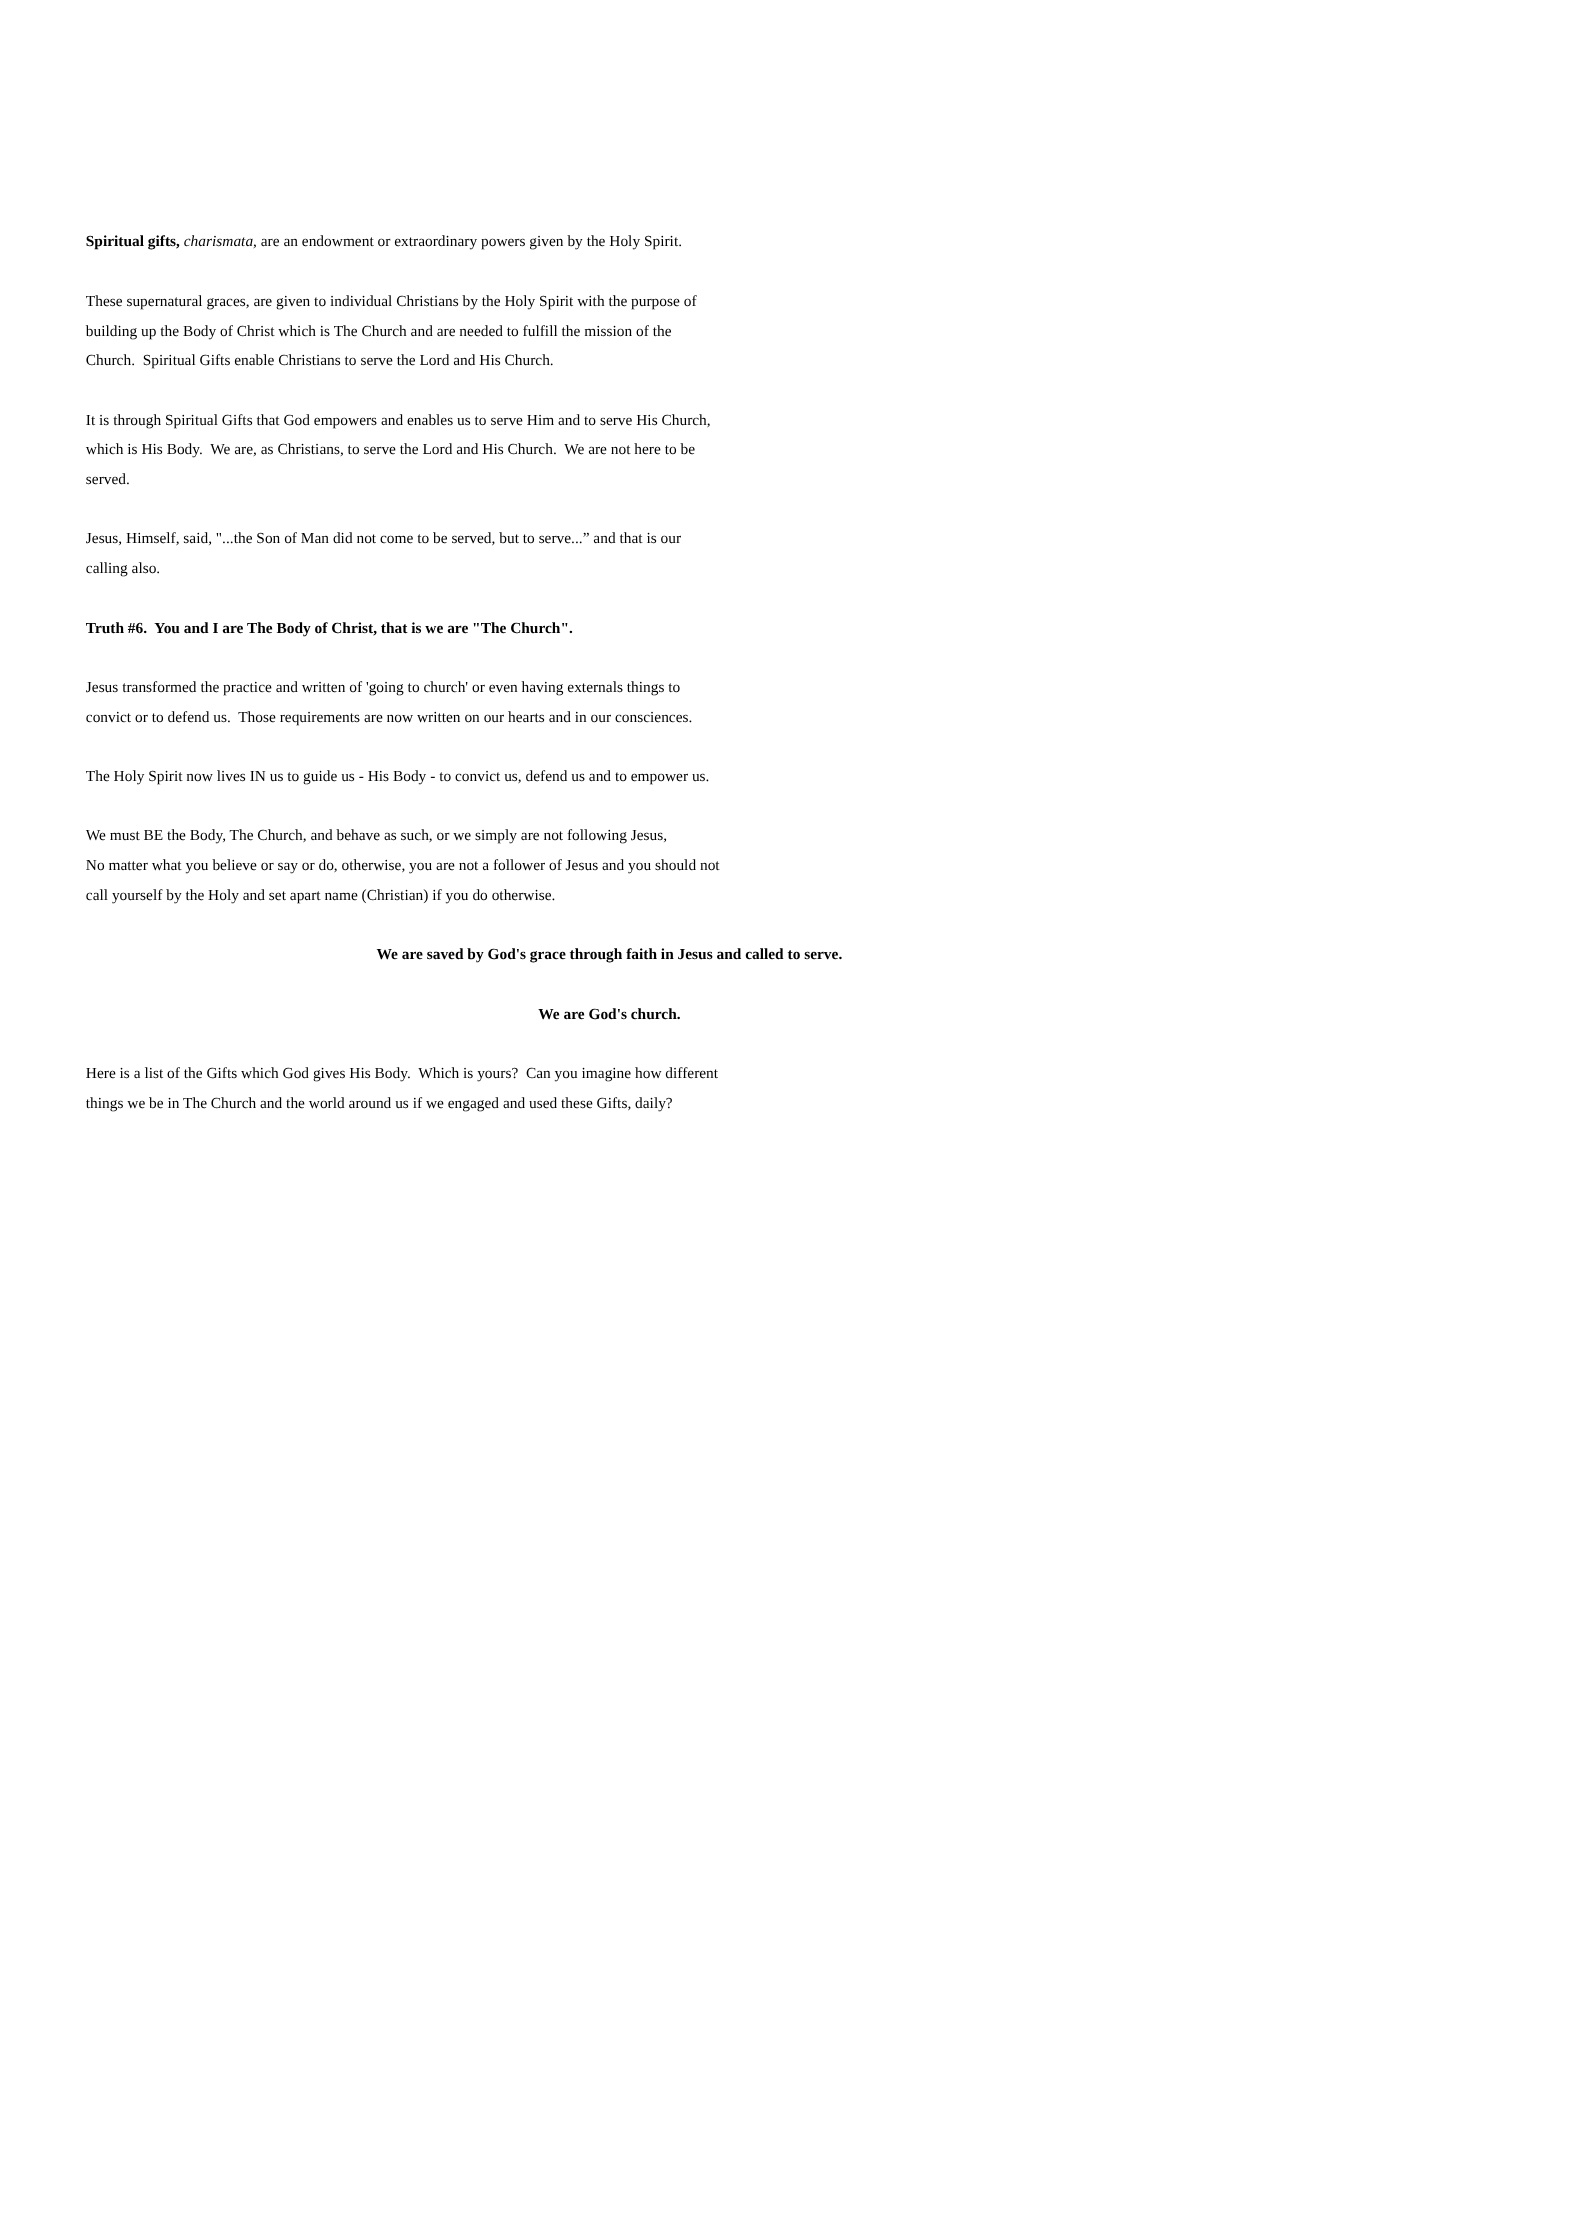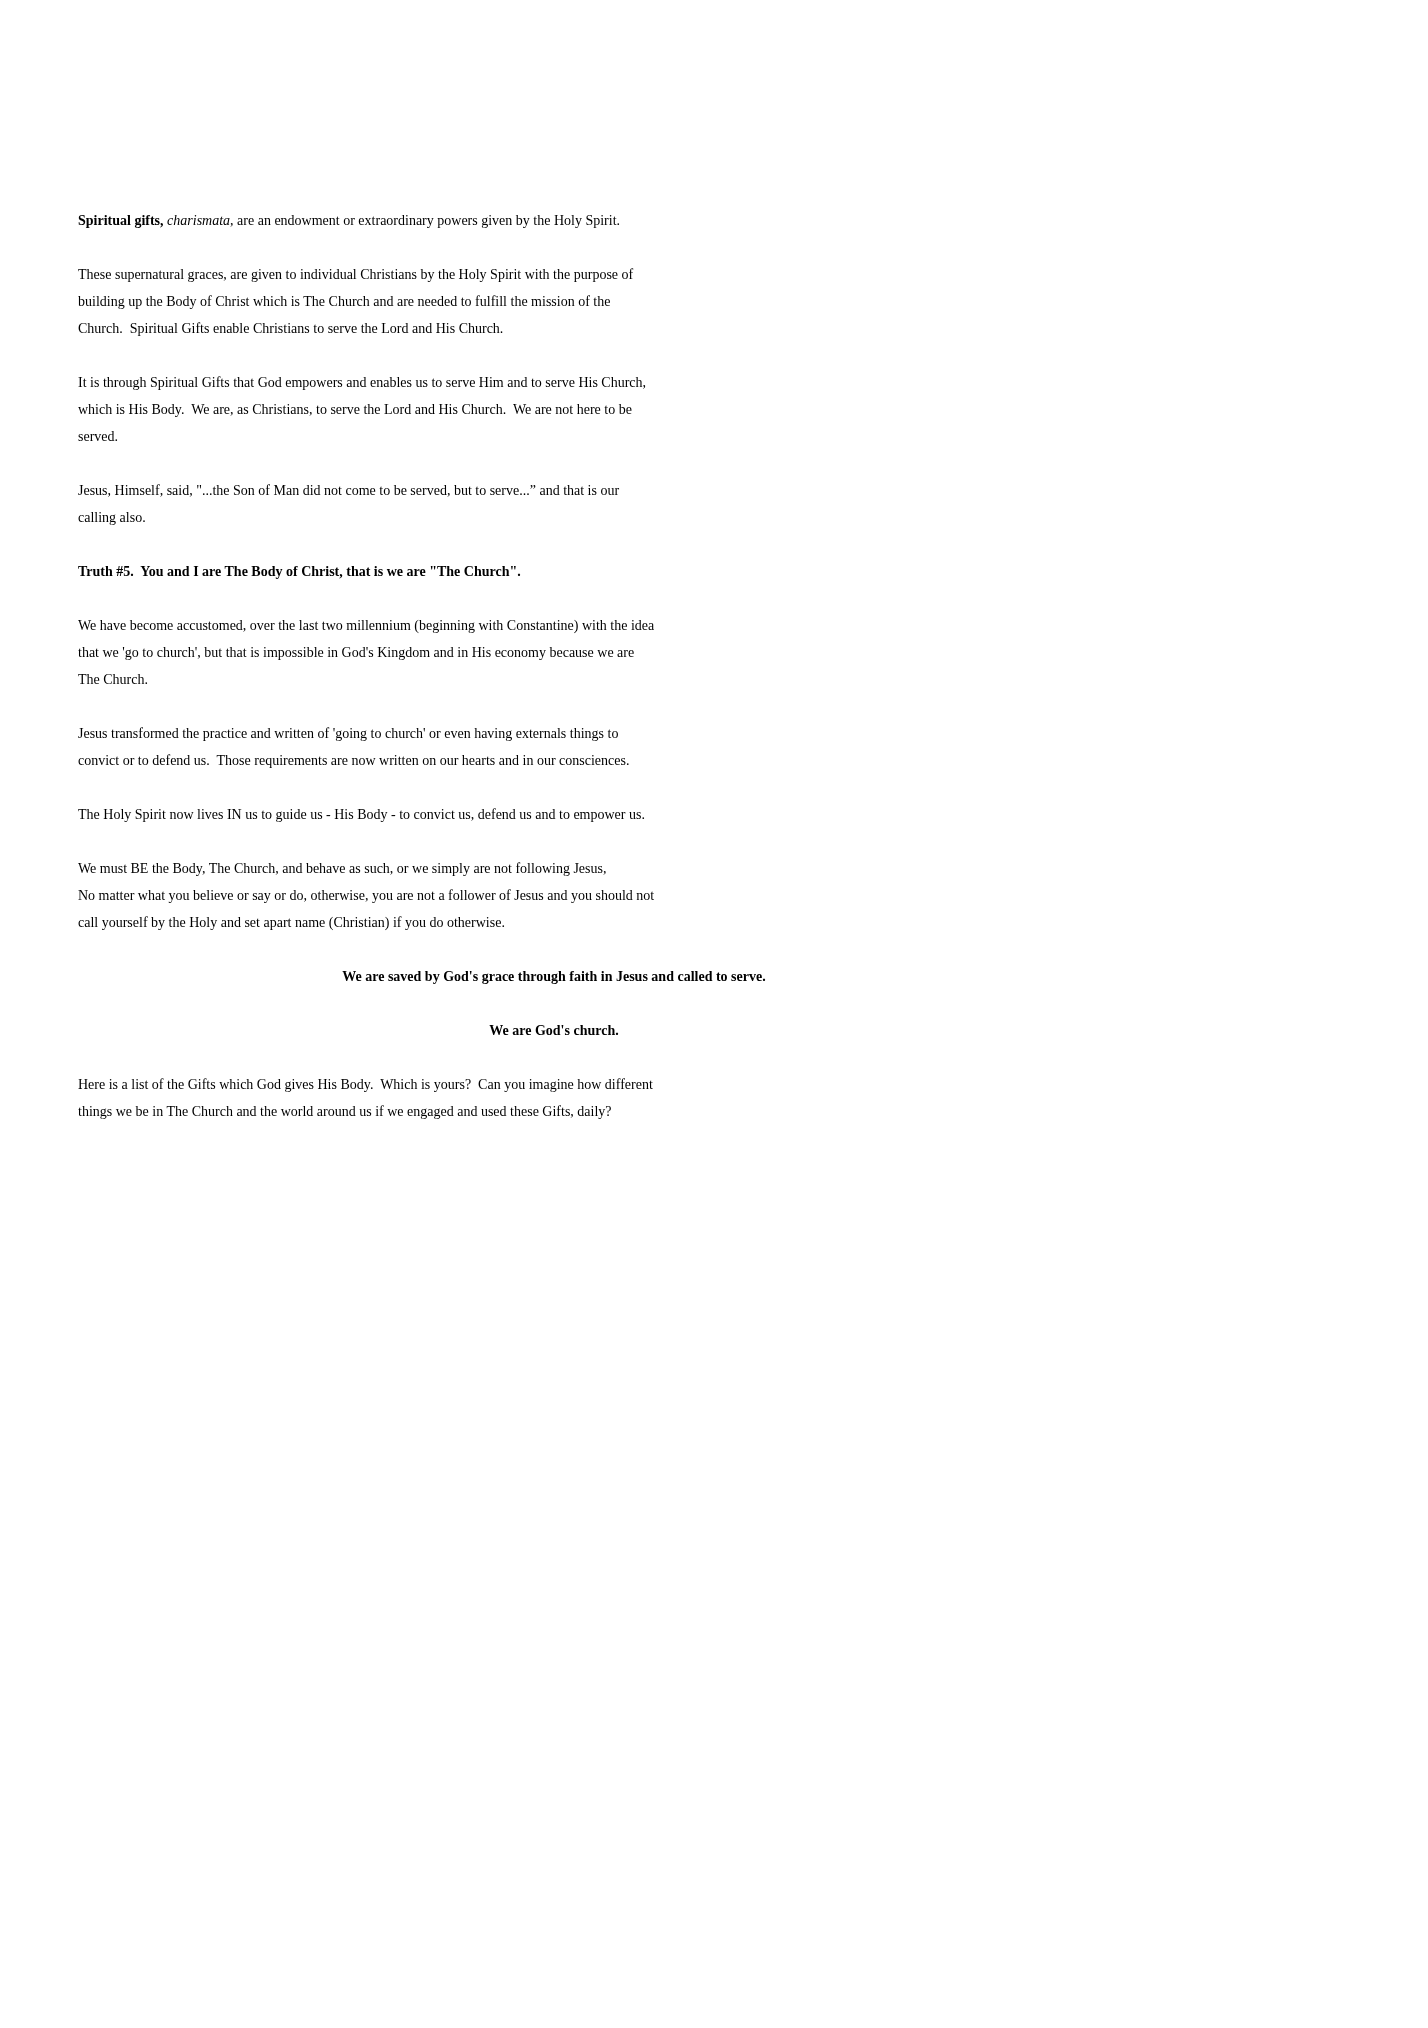--- a/index.html
+++ b/index.html
@@ -43,25 +43,22 @@
 
 
 
     <p class="para">It is through Spiritual Gifts that God empowers and enables us to serve Him and to serve His Church,
 which is His Body.  We are, as Christians, to serve the Lord and His Church.  We are not here to be
 served.</p>
 
     <p class="para">Jesus, Himself, said, "...the Son of Man did not come to be served, but to serve...” and that is our
 calling also.</p>
 
-    <p class="para bold">Truth #5.  You and I are The Body of Christ, that is we are "The Church".</p>
+    <p class="para bold">Truth #6.  You and I are The Body of Christ, that is we are "The Church".</p>
 
-    <p class="para">We have become accustomed, over the last two millennium (beginning with Constantine) with the idea
-that we 'go to church', but that is impossible in God's Kingdom and in His economy because we are
-The Church.</p>
 
     <p class="para">Jesus transformed the practice and written of 'going to church' or even having externals things to
 convict or to defend us.  Those requirements are now written on our hearts and in our consciences.</p>
 
 
     <p class="para">The Holy Spirit now lives IN us to guide us - His Body - to convict us, defend us and to empower us.</p>
 
     <p class="para">We must BE the Body, The Church, and behave as such, or we simply are not following Jesus,
 No matter what you believe or say or do, otherwise, you are not a follower of Jesus and you should not
 call yourself by the Holy and set apart name (Christian) if you do otherwise.</p>

